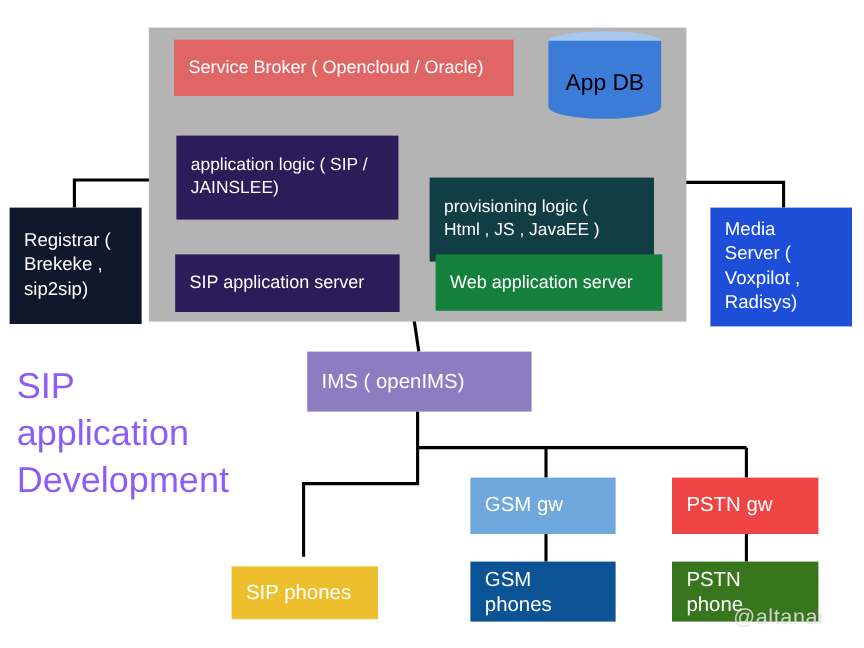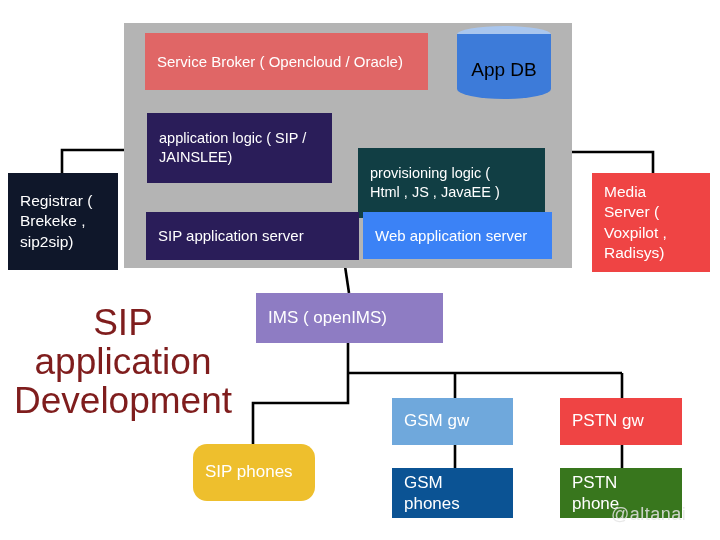--- a/index.html
+++ b/index.html
@@ -14,22 +14,22 @@
   .node {
     position:absolute; box-sizing:border-box;
     display:flex; align-items:center;
     color:#ffffff; white-space:pre-line;
     padding-left:12px; padding-right:6px;
     line-height:1.32;
   }
   .cyl-top { position:absolute; border-radius:50%; }
   .cyl-body { position:absolute; display:flex; align-items:center; justify-content:center; color:#000000; }
   .slide-title {
-    position:absolute; color:#7f1d1d;
-    font-size:37px; line-height:39px; white-space:pre-line;text-align:center;
+    position:absolute; color:#8b5cf6;
+    font-size:30px; line-height:39px; white-space:pre-line;
   }
   .watermark {
     position:absolute; color:rgba(228,228,228,0.85);
     font-size:18px; letter-spacing:0.5px;
   }
 </style>
 </head>
 <body>
 
 <div class="canvas">
@@ -41,51 +41,51 @@
     <path d="M348,343 L348,403 L253,403 L253,464"></path>
     <path d="M348,373 L622,373"></path>
     <path d="M455,373 L455,398"></path>
     <path d="M622,373 L622,398"></path>
     <path d="M455,445 L455,468"></path>
     <path d="M622,445 L622,468"></path>
   </svg>
 
   <div class="group-box" style="left: 124px; top: 23px; width: 448px; height: 245px; background-color: rgb(180, 180, 180);"></div>
 
-  <div class="node" style="left: 145px; top: 33px; width: 283px; height: 57px; font-size: 15px; background-color: rgb(224, 102, 102);">Service Broker ( Opencloud / Oracle)</div>
+  <div class="node" style="left: 145px; top: 33px; width: 283px; height: 47px; font-size: 15px; background-color: rgb(224, 102, 102);">Service Broker ( Opencloud / Oracle)</div>
 
   <div class="cyl-top" style="left: 457px; top: 26px; width: 94px; height: 17px; background-color: rgb(169, 198, 238);"></div>
   <div class="cyl-body" style="left: 457px; top: 34px; width: 94px; height: 59px; font-size: 19px; border-radius: 0px 0px 47px 47px / 0px 0px 10px 10px; padding-top: 6px; background-color: rgb(61, 123, 217);">App DB</div>
 
   <div class="node" style="left: 147px; top: 113px; width: 185px; height: 70px; font-size: 14.5px; background-color: rgb(42, 29, 89);">application logic ( SIP /
 JAINSLEE)</div>
 
   <div class="node" style="left: 358px; top: 113px; width: 187px; height: 70px; font-size: 14.5px; background-color: rgb(17, 62, 68); margin-top: 35px;">provisioning logic (
 Html , JS  , JavaEE )</div>
 
-  <div class="node" style="left: 146px; top: 212px; width: 213px; height: 48px; font-size: 15px; background-color: rgb(42, 29, 89); text-align: right;">SIP application server</div>
+  <div class="node" style="left: 146px; top: 212px; width: 187px; height: 48px; font-size: 15px; background-color: rgb(42, 29, 89); text-align: right;">SIP application server</div>
 
-  <div class="node" style="left: 363px; top: 212px; width: 189px; height: 47px; font-size: 15px; background-color: #3b82f6;">Web application server</div>
+  <div class="node" style="left: 363px; top: 212px; width: 189px; height: 47px; font-size: 15px; background-color: #15803d;">Web application server</div>
 
   <div class="node" style="left: 8px; top: 173px; width: 110px; height: 97px; font-size: 15.5px; background-color: #0f172a;">Registrar (
 Brekeke ,
 sip2sip)</div>
 
-  <div class="node" style="left: 592px; top: 173px; width: 118px; height: 99px; font-size: 15.5px; background-color: #ef4444;">Media
+  <div class="node" style="left: 592px; top: 173px; width: 118px; height: 99px; font-size: 15.5px; background-color: #1d4ed8;">Media
 Server (
 Voxpilot ,
 Radisys)</div>
 
   <div class="node" style="left: 256px; top: 293px; width: 187px; height: 50px; font-size: 17px; background-color: rgb(142, 124, 195);">IMS ( openIMS)</div>
 
   <div class="node" style="left: 392px; top: 398px; width: 121px; height: 47px; font-size: 17px; background-color: rgb(111, 168, 220);">GSM gw</div>
 
   <div class="node" style="left: 560px; top: 398px; width: 122px; height: 47px; font-size: 17px; background-color: #ef4444;">PSTN gw</div>
 
-  <div class="node" style="left: 193px; top: 444px; width: 122px; height: 57px; font-size: 17px; background-color: rgb(238, 191, 45); border-radius: 14px;">SIP phones</div>
+  <div class="node" style="left: 193px; top: 472px; width: 122px; height: 44px; font-size: 17px; background-color: rgb(238, 191, 45);">SIP phones</div>
 
   <div class="node" style="left: 392px; top: 468px; width: 121px; height: 50px; font-size: 17px; line-height: 1.25; background-color: rgb(11, 83, 148);">GSM
 phones</div>
 
   <div class="node" style="left: 560px; top: 468px; width: 122px; height: 50px; font-size: 17px; line-height: 1.25; background-color: rgb(56, 118, 29);">PSTN
 phone</div>
 
   <div class="slide-title" style="left:14px; top:303px;">SIP
 application
 Development</div>

